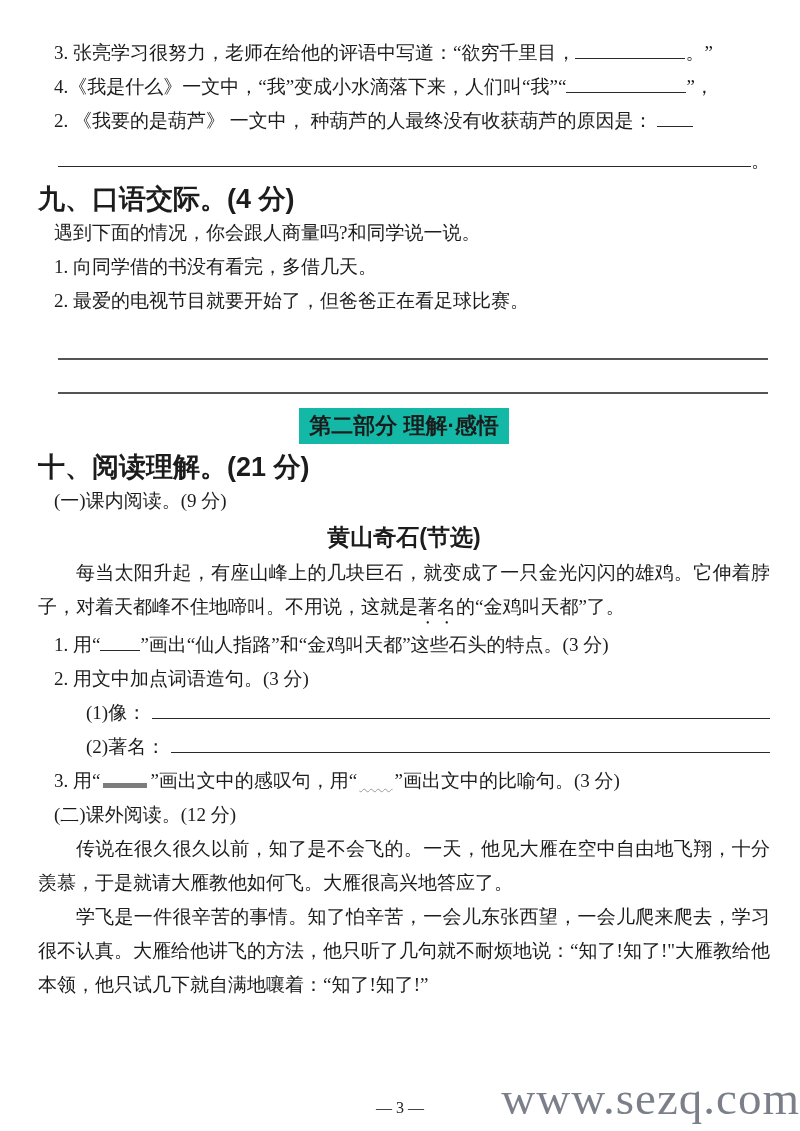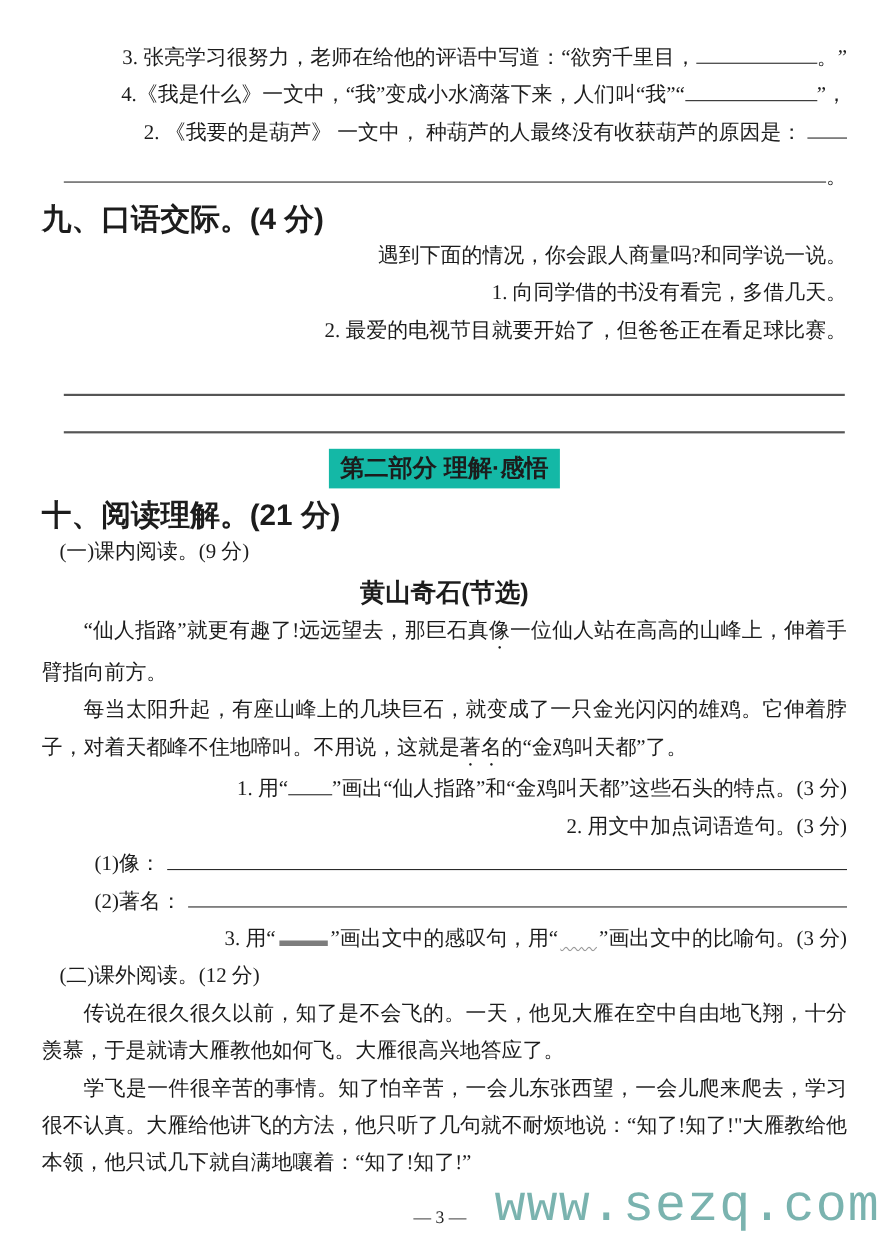--- a/index.html
+++ b/index.html
@@ -10,21 +10,21 @@
     padding:36px 30px 0 38px;
     background:#ffffff;
     color:#1c1c1c;
     font-family:"Liberation Serif", serif;
     font-size:19px;
     line-height:34px;
     overflow:hidden;
   }
   .content{position:relative;z-index:1;}
   .line{white-space:nowrap;}
-  .item{padding-left:16px;text-align:right;}
+  .item{padding-left:16px;}
   .item-cont{padding-left:10px;}
   .blank{
     display:inline-block;
     border-bottom:1.6px solid #2a2a2a;
     height:1.05em;
     vertical-align:baseline;
   }
   .w110{width:110px;} .w120{width:120px;} .w36{width:36px;} .w40{width:40px;}
   .fill-row{display:flex;align-items:baseline;}
   .fill-grow{flex:1;border-bottom:1.6px solid #2a2a2a;height:1.05em;}
@@ -74,22 +74,22 @@
     text-decoration:underline wavy #9a9a9a;
     text-decoration-thickness:1px;
     margin:0 2px;
   }
   .footer-page{
     position:absolute;left:0;bottom:6px;width:100%;
     text-align:center;font-size:16px;color:#222;z-index:1;
   }
   .watermark{
     position:absolute;right:0px;bottom:16px;
-    font-family:Liberation Mono, monospace;
-    font-size:47px;color:#0f766e;opacity:0.55;
+    font-family:Liberation Serif, serif;
+    font-size:47px;color:#0f172a;opacity:0.55;
     letter-spacing:1px;z-index:0;white-space:nowrap;
   }
 </style>
 </head>
 <body>
 
 <div class="page">
 
   <div class="watermark">www.sezq.com</div>
 
@@ -123,21 +123,20 @@
 
     <div class="banner-wrap">
       <span class="banner">第二部分 理解·感悟</span>
     </div>
 
     <div class="h-bold">十、阅读理解。(21 分)</div>
     <div class="sub-head">(一)课内阅读。(9 分)</div>
 
     <div class="center-title">黄山奇石(节选)</div>
 
-    <p class="para"><span>“仙人指路”就更有趣了!远远望去，那巨石真</span><span class="emph">像</span><span>一位仙人站在高高的山峰上，伸着手臂指向前方。</span></p>
 
     <p class="para"><span>每当太阳升起，有座山峰上的几块巨石，就变成了一只金光闪闪的雄鸡。它伸着脖子，对着天都峰不住地啼叫。不用说，这就是</span><span class="emph">著名</span><span>的“金鸡叫天都”了。</span></p>
 
     <div class="item line">
       <span>1. 用“</span><span class="blank w40"></span><span>”画出“仙人指路”和“金鸡叫天都”这些石头的特点。(3 分)</span>
     </div>
 
     <div class="item">2. 用文中加点词语造句。(3 分)</div>
 
     <div class="fill-row" style="padding-left:48px;">

